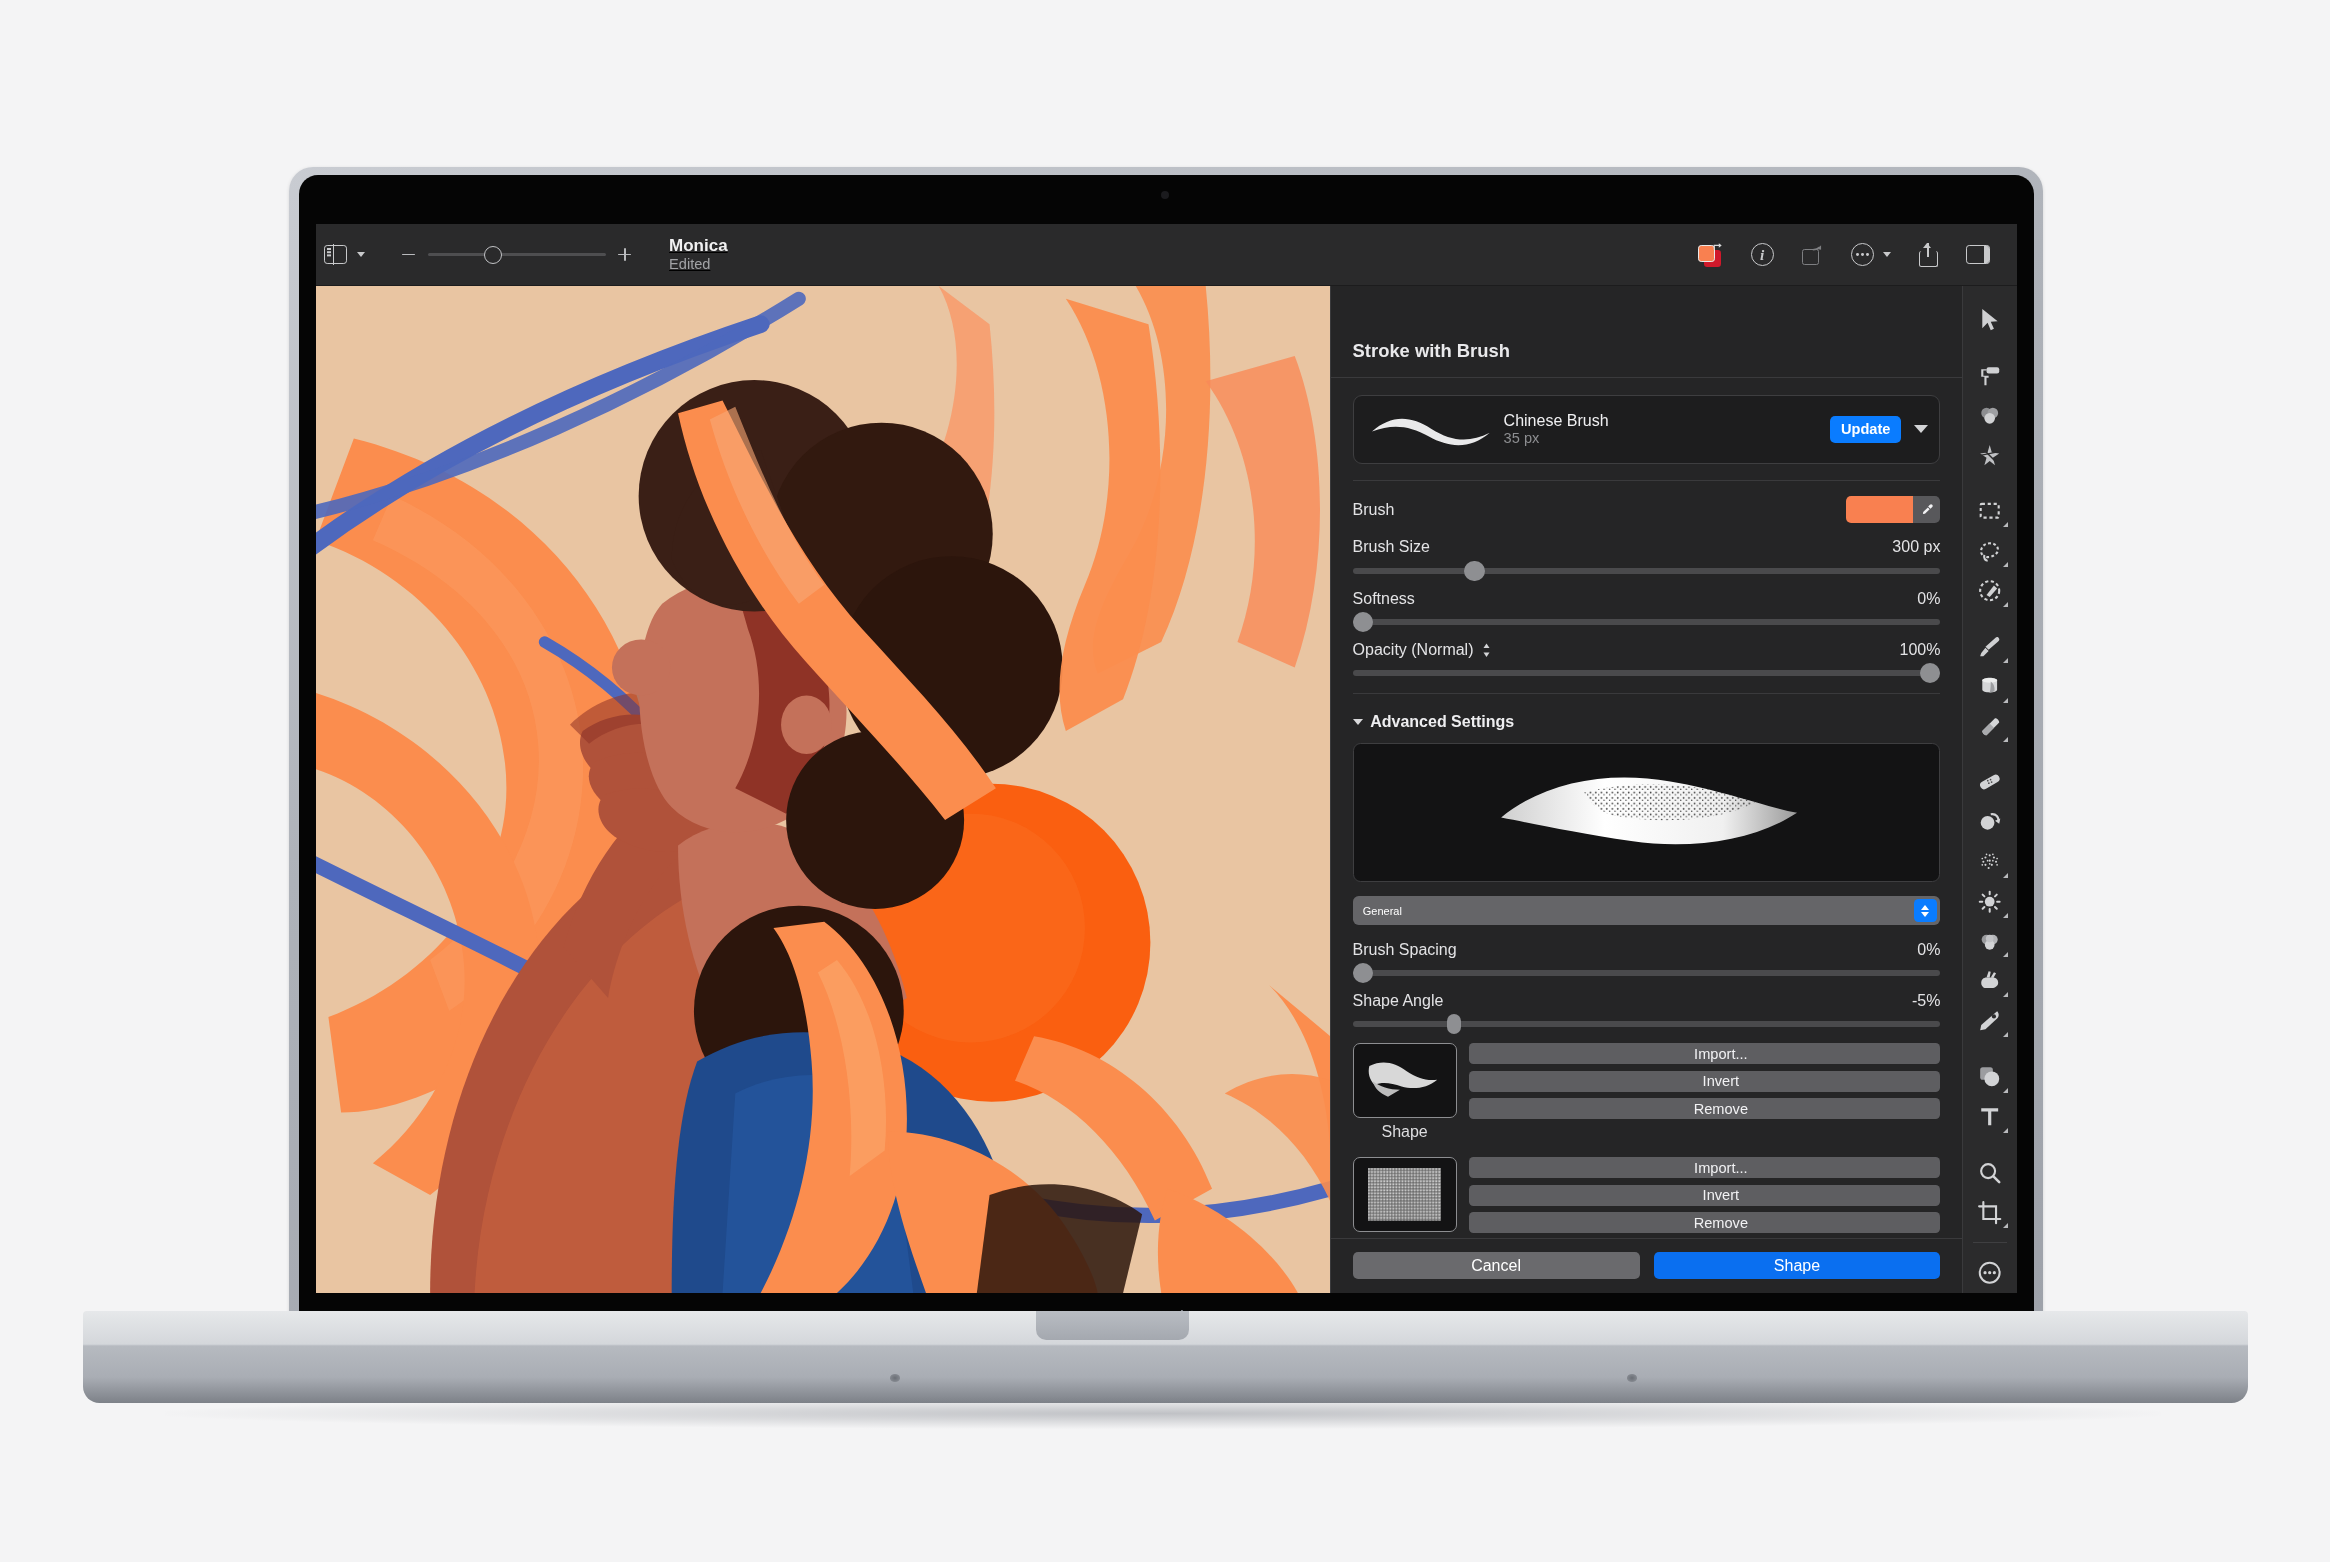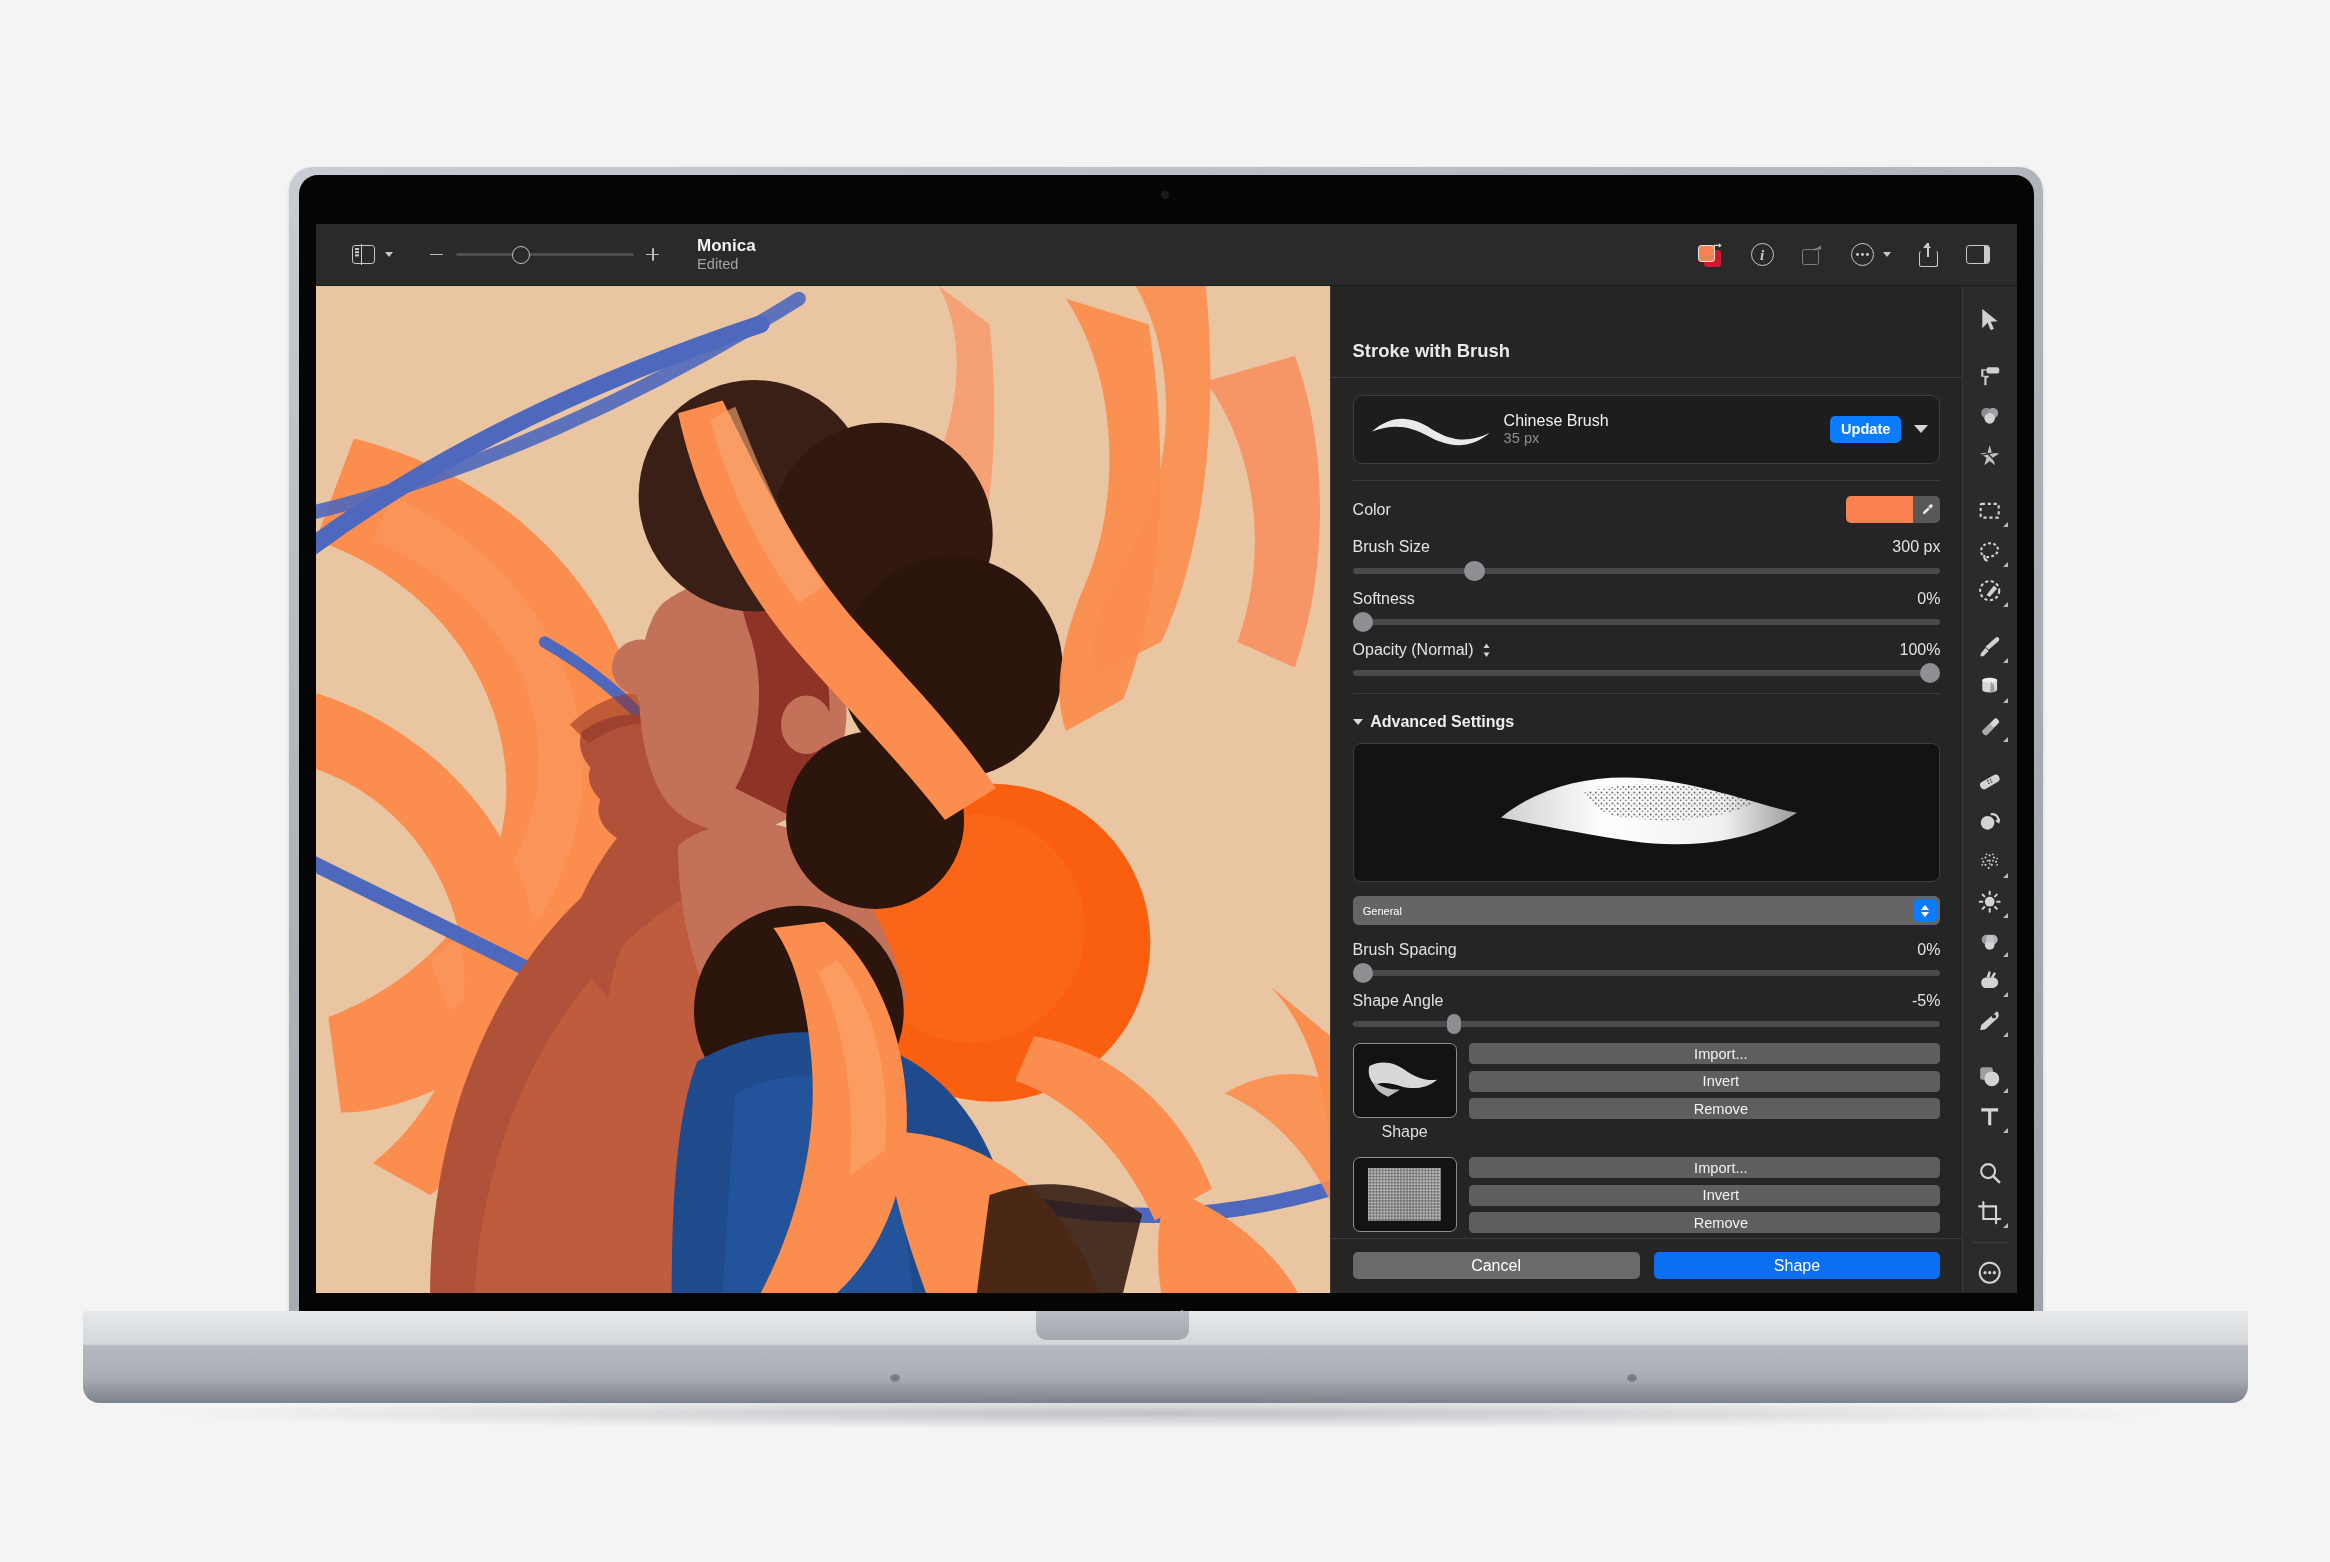--- a/index.html
+++ b/index.html
@@ -70,21 +70,21 @@
   }
 
   
   .toolbar {
     position: relative;
     height: 62px;
     background: #2a2a2b;
     display: flex; align-items: center;
     border-bottom: 0.6px solid #1c1c1d;
   }
-  .tb-left { display:flex; align-items:center; gap:9px; padding-left: 36px; }
+  .tb-left { display:flex; align-items:center; gap:9px; padding-left: 8px; text-decoration: underline; }
   .tb-icon-btn { display:flex; align-items:center; justify-content:center; cursor:pointer; }
   .panel-glyph { width:23px; height:19px; border:1.7px solid #c8c9cb; border-radius:3.2px; position:relative; }
   .panel-glyph::after { content:''; position:absolute; left:7.6px; top:-1.7px; bottom:-1.7px; width:1.7px; background:#c8c9cb; }
   .panel-glyph i { position:absolute; left:1.9px; top:2.5px; width:3.8px; height:1.3px; background:#c8c9cb; box-shadow:0 3.2px 0 #c8c9cb, 0 6.4px 0 #c8c9cb; }
   .chev { width:0;height:0;border-left:4.4px solid transparent;border-right:4.4px solid transparent;border-top:5.1px solid #c8c9cb; margin-left:1.3px; }
 
   .zoom-ctl { display:flex; align-items:center; gap:12.7px; margin-left: 28px; }
   .z-minus { width:12.7px;height:1.9px;background:#b9babd;border-radius:1.3px; }
   .z-plus { position:relative;width:12.7px;height:12.7px; }
   .z-plus::before,.z-plus::after{content:'';position:absolute;background:#b9babd;border-radius:1.3px;}
@@ -407,21 +407,21 @@
             <div class="n">Chinese Brush</div>
             <div class="sz">35 px</div>
           </div>
           <button class="btn-update">Update</button>
           <div class="card-chev"></div>
         </div>
 
         <div class="hr"></div>
 
         <div class="row">
-          <div class="lbl">Color</div>
+          <div class="lbl">Brush</div>
           <div class="color-swatch-wrap">
             <div class="color-swatch"></div>
             <div class="eyedrop">
               <svg viewBox="0 0 24 24" style="width:14px;height:14px">
                   <path d="M17 3 a2.8 2.8 0 0 1 4 4 l-3 3 l-4-4 z" fill="#f2f2f4"></path>
                   <path d="M13.5 7.5 l3 3 l-8 8 l-3.5 .5 l.5 -3.5 z" fill="#f2f2f4"></path>
                 </svg>
             </div>
           </div>
         </div>

